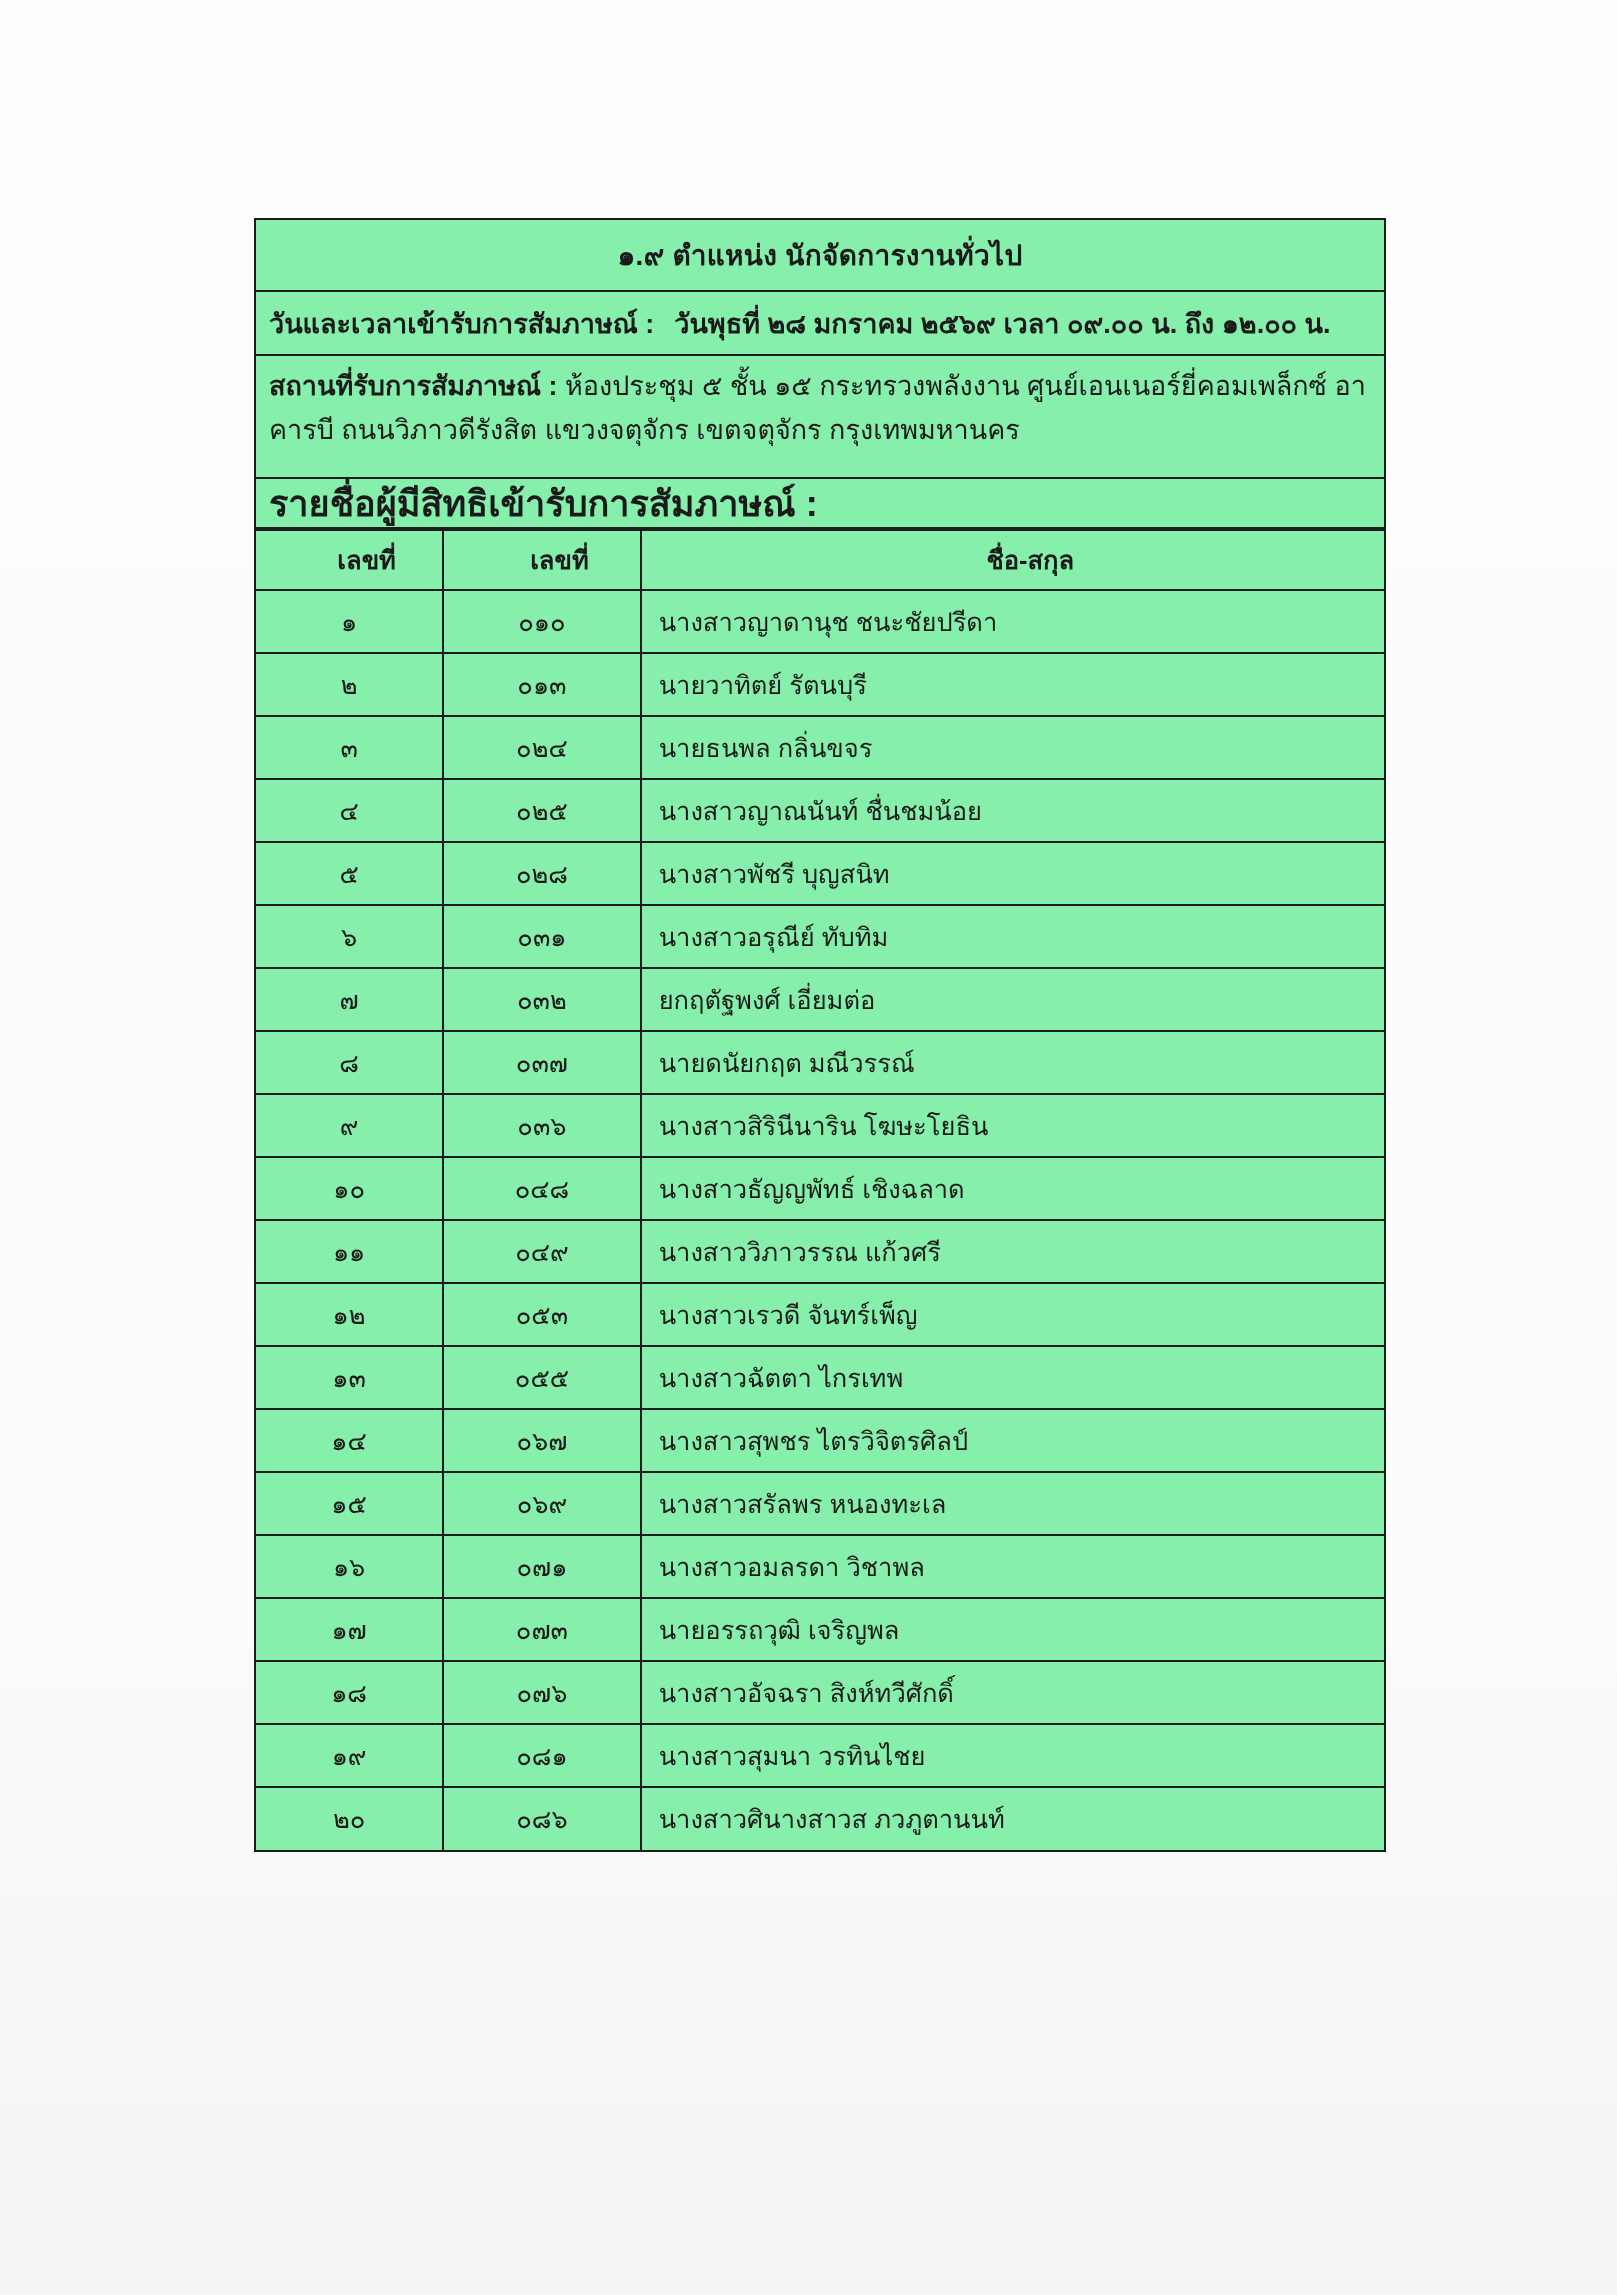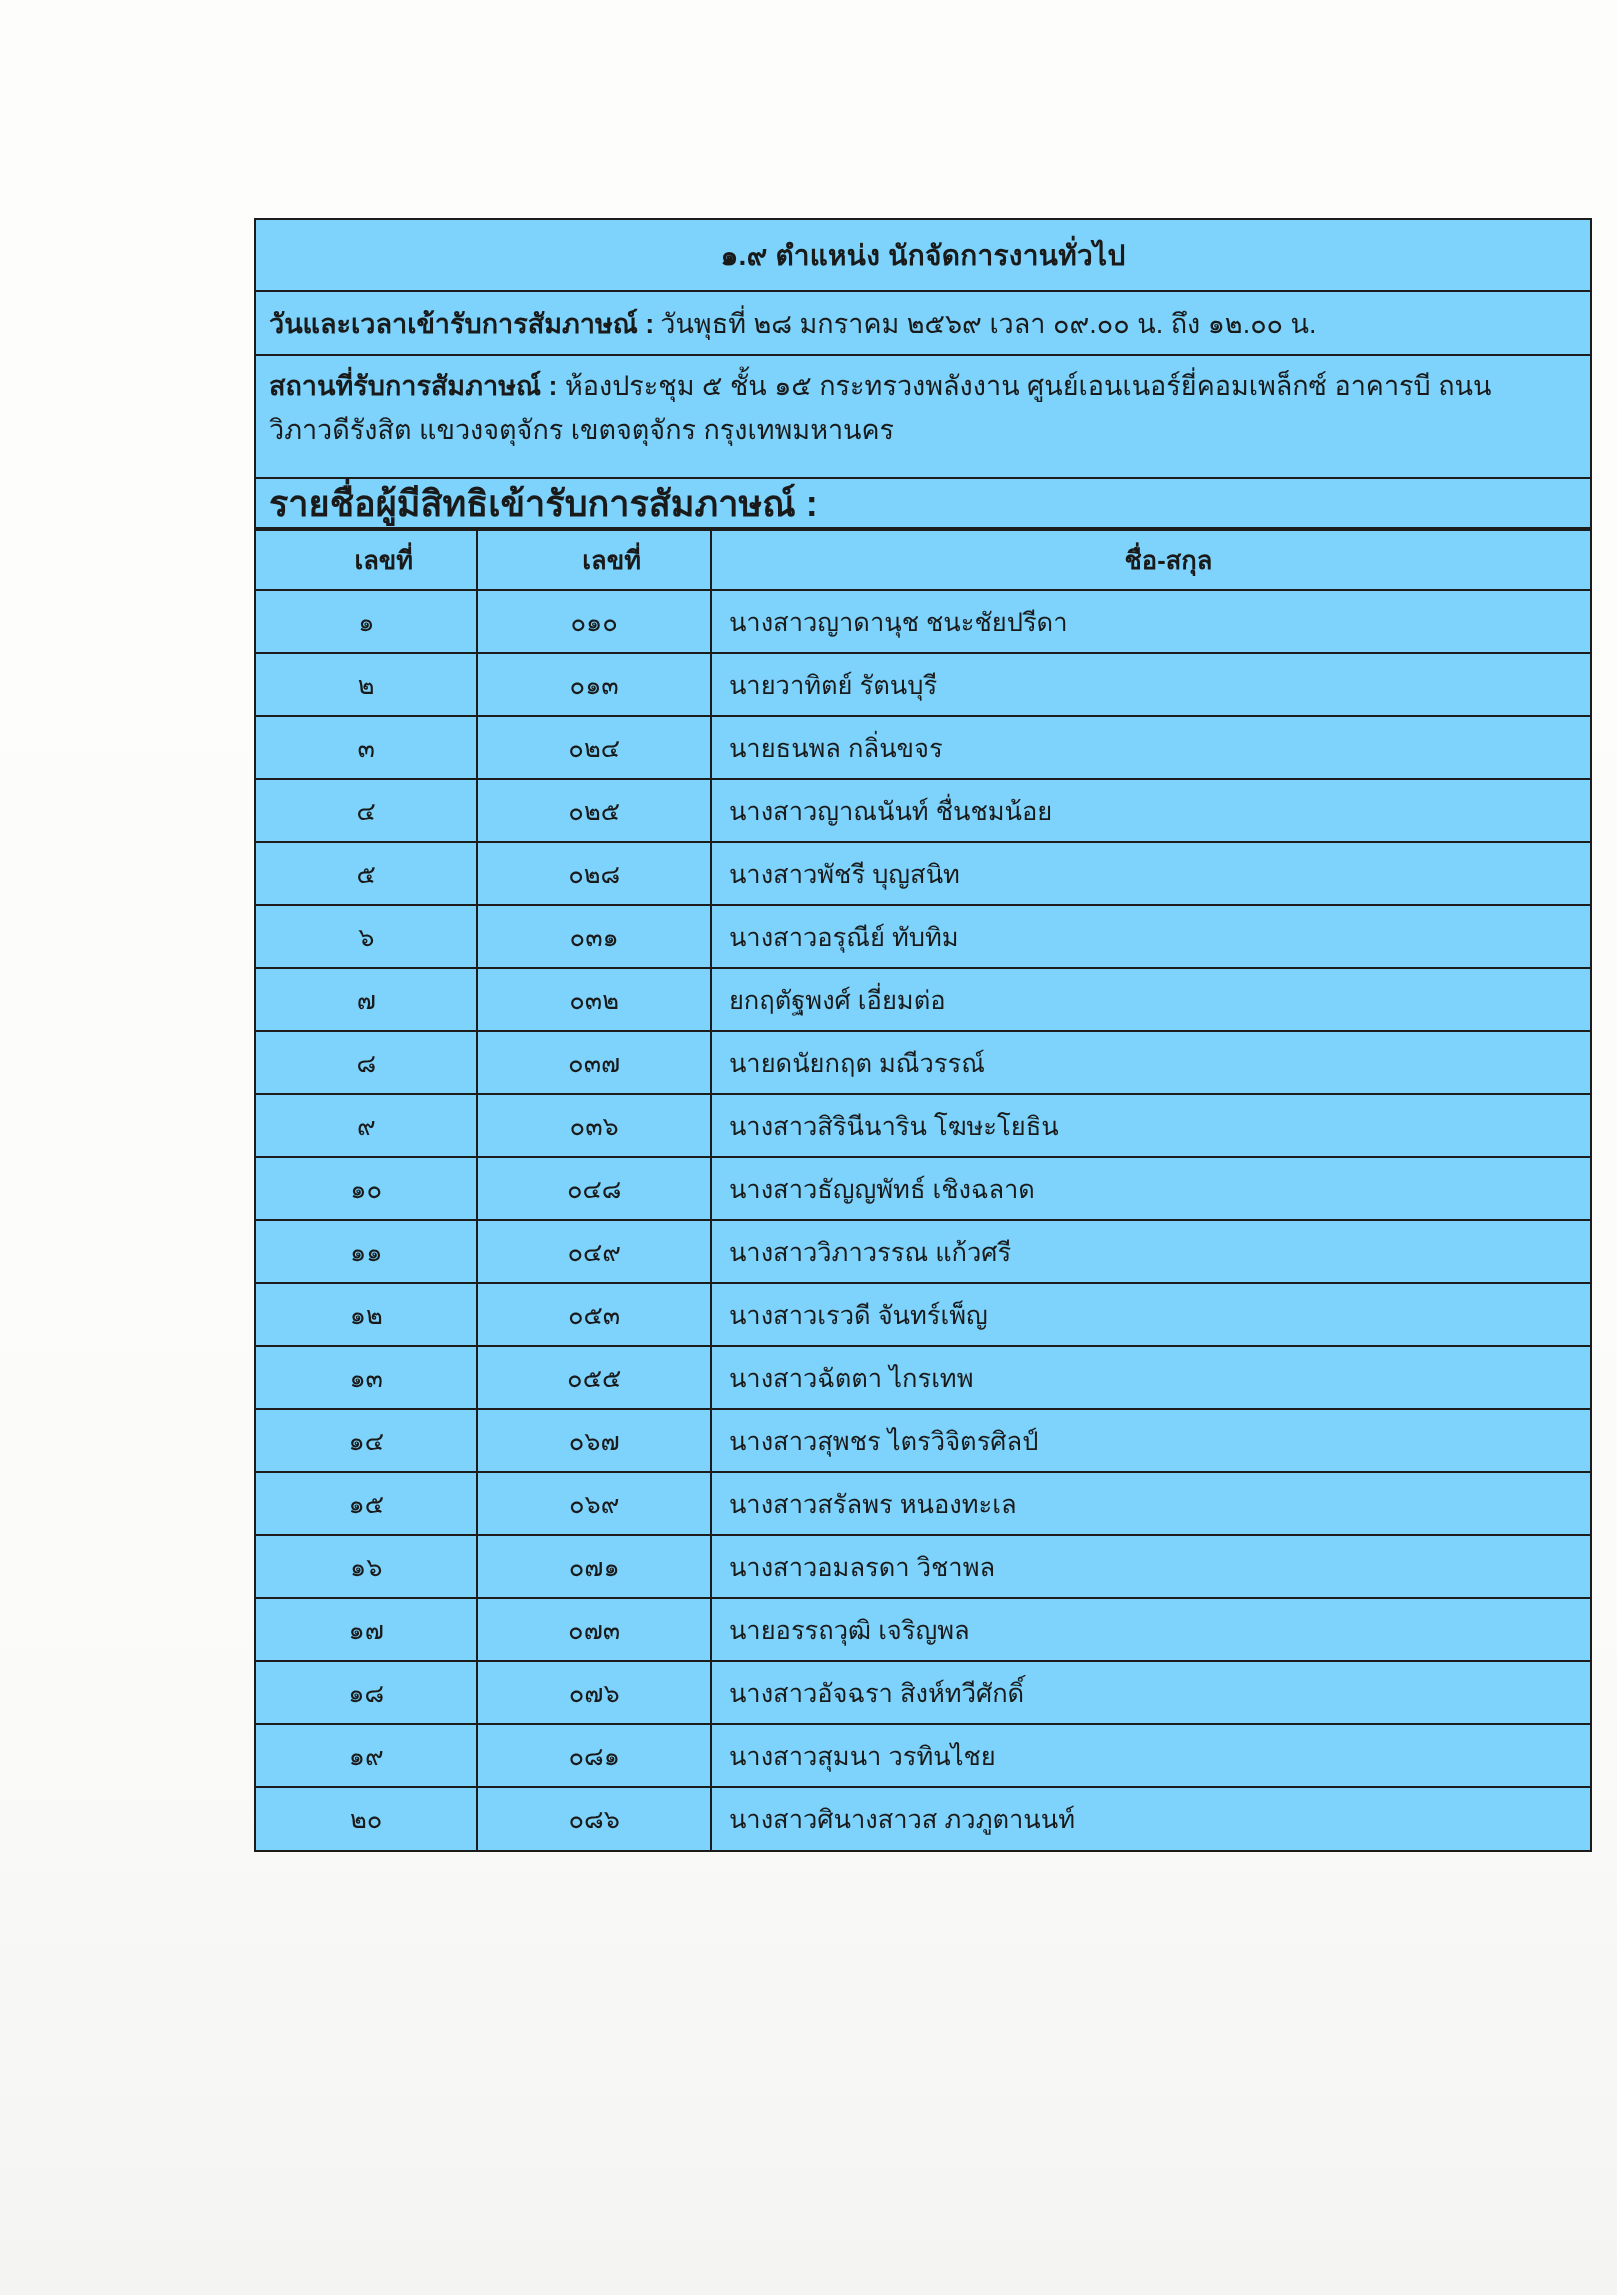--- a/index.html
+++ b/index.html
@@ -12,23 +12,23 @@
     position: relative;
     background: linear-gradient(180deg, #fdfdfc 0%, #fbfbfa 70%, #f4f4f2 100%);
     font-family: "Liberation Sans", "DejaVu Sans", sans-serif;
     color: #1a1a1a;
     overflow: hidden;
   }
   .sheet {
     position: absolute;
     left: 254px;
     top: 218px;
-    width: 1338px;
+    width: 1132px;
     border: 2.6px solid #1c1c1c;
-    background: #7dd3fc;
+    background: #86efac;
     box-sizing: border-box;
   }
   .band {
     box-sizing: border-box;
     border-bottom: 2px solid #1c1c1c;
     display: flex;
     align-items: center;
   }
   .band-title {
     height: 72px;
@@ -36,21 +36,21 @@
     font-size: 28px;
     font-weight: bold;
     letter-spacing: 0.3px;
   }
   .band-schedule {
     height: 64px;
     padding: 12px 13px;
     font-size: 27px;
     font-weight: bold;
   }
-  .band-schedule .value { font-weight: normal; margin-left: 6px; }
+  .band-schedule .value { font-weight: bold; margin-left: 20px; }
   .band-venue {
     min-height: 123px;
     padding: 9.2px 13px 11.8px 13px;
     font-size: 27px;
     line-height: 1.62;
     display: block;
   }
   .band-venue .label { font-weight: bold; }
   .band-venue .value { font-weight: normal; }
   .band-listheading {

